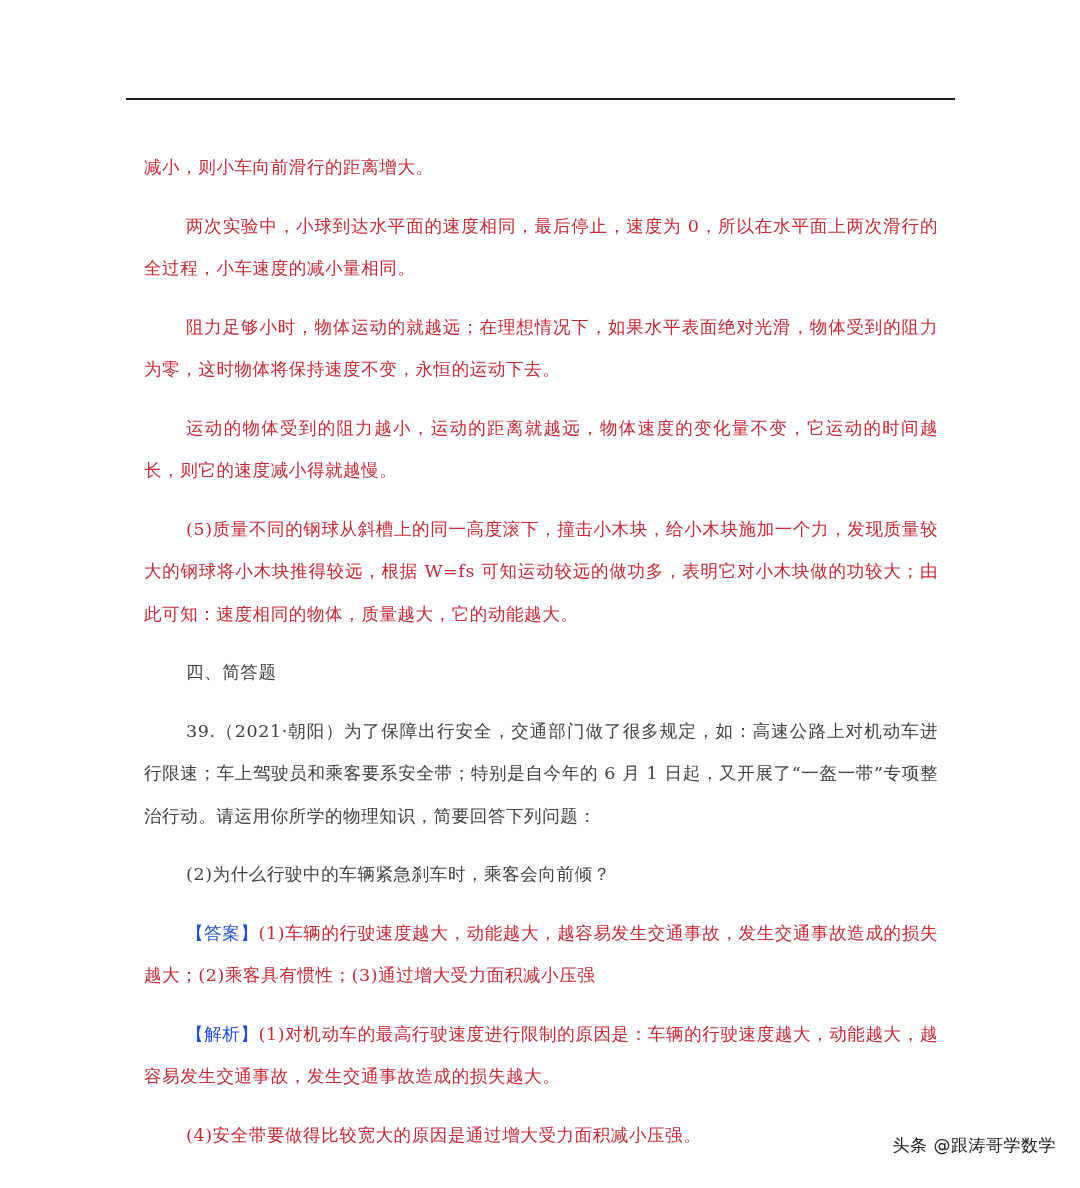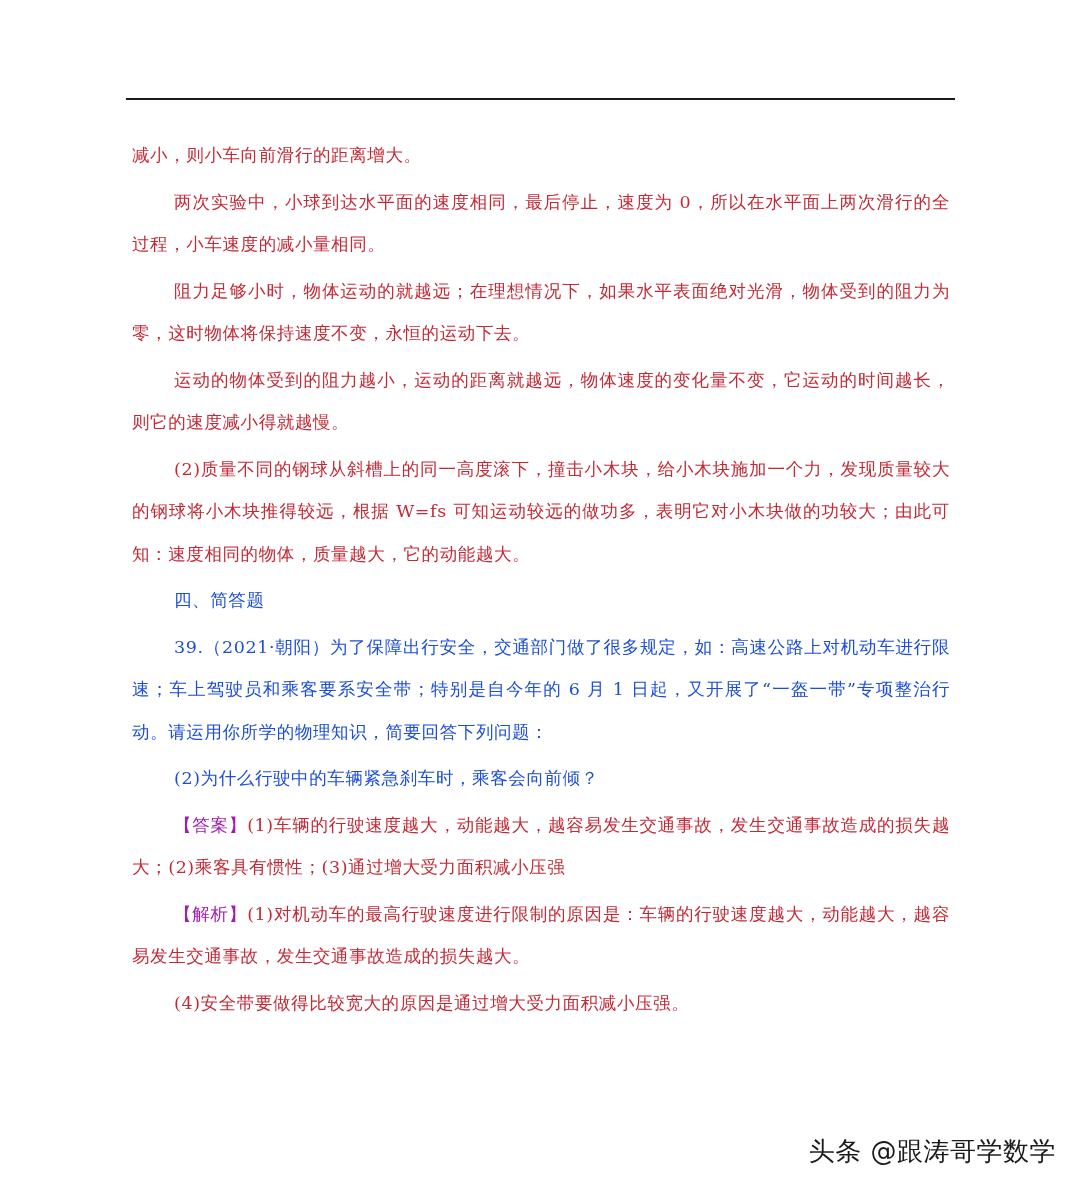--- a/index.html
+++ b/index.html
@@ -24,59 +24,59 @@
     }
     .page {
       position: absolute;
       left: 128px;
       top: 130px;
       width: 826px;
     }
     .para {
       font-size: 17.5px;
       line-height: 42.5px;
-      margin: 4px;
+      margin: 16px;
       letter-spacing: 0.6px;
       text-align: justify;
       text-align-last: left;
     }
     .indent {
       text-indent: 42px;
     }
     .red { color: #c42a35; }
-    .black { color: #1d4ed8; }
+    .black { color: #404040; }
     .italic { }
-    .tag { color: #a21caf; }
+    .tag { color: #1d4ed8; }
     .watermark {
       position: absolute;
       right: 24px;
       top: 1134px;
       font-family: "DejaVu Sans", "Liberation Sans", sans-serif;
-      font-size: 26px;
+      font-size: 17px;
       color: #1b1b1b;
       letter-spacing: 0.5px;
       text-shadow: 1px 1px 0 #ffffff, -1px -1px 0 #ffffff, 0 0 2px #ffffff;
     }
   </style>
 </head>
 <body>
 
 <div class="top-rule"></div>
 
 <div class="page">
 
   <p class="para red">减小，则小车向前滑行的距离增大。</p>
 
   <p class="para red indent">两次实验中，小球到达水平面的速度相同，最后停止，速度为 0，所以在水平面上两次滑行的全过程，小车速度的减小量相同。</p>
 
   <p class="para red indent">阻力足够小时，物体运动的就越远；在理想情况下，如果水平表面绝对光滑，物体受到的阻力为零，这时物体将保持速度不变，永恒的运动下去。</p>
 
   <p class="para red indent">运动的物体受到的阻力越小，运动的距离就越远，物体速度的变化量不变，它运动的时间越长，则它的速度减小得就越慢。</p>
 
-  <p class="para red indent"><span>(2)质量不同的钢球从斜槽上的同一高度滚下，撞击小木块，给小木块施加一个力，发现质量较大的钢球将小木块推得较远，根据 </span><span class="italic">W=fs</span><span> 可知运动较远的做功多，表明它对小木块做的功较大；由此可知：速度相同的物体，质量越大，它的动能越大。</span></p>
+  <p class="para red indent"><span>(5)质量不同的钢球从斜槽上的同一高度滚下，撞击小木块，给小木块施加一个力，发现质量较大的钢球将小木块推得较远，根据 </span><span class="italic">W=fs</span><span> 可知运动较远的做功多，表明它对小木块做的功较大；由此可知：速度相同的物体，质量越大，它的动能越大。</span></p>
 
   <p class="para black indent">四、简答题</p>
 
   <p class="para black indent"><span>39.</span><span>（2021·朝阳）</span><span>为了保障出行安全，交通部门做了很多规定，如：高速公路上对机动车进行限速；车上驾驶员和乘客要系安全带；特别是自今年的 6 月 1 日起，又开展了“一盔一带”专项整治行动。请运用你所学的物理知识，简要回答下列问题：</span></p>
 
   <p class="para black indent">(2)为什么行驶中的车辆紧急刹车时，乘客会向前倾？</p>
 
   <p class="para red indent"><span class="tag">【答案】</span><span>(1)车辆的行驶速度越大，动能越大，越容易发生交通事故，发生交通事故造成的损失越大；(2)乘客具有惯性；(3)通过增大受力面积减小压强</span></p>
 
   <p class="para red indent"><span class="tag">【解析】</span><span>(1)对机动车的最高行驶速度进行限制的原因是：车辆的行驶速度越大，动能越大，越容易发生交通事故，发生交通事故造成的损失越大。</span></p>

